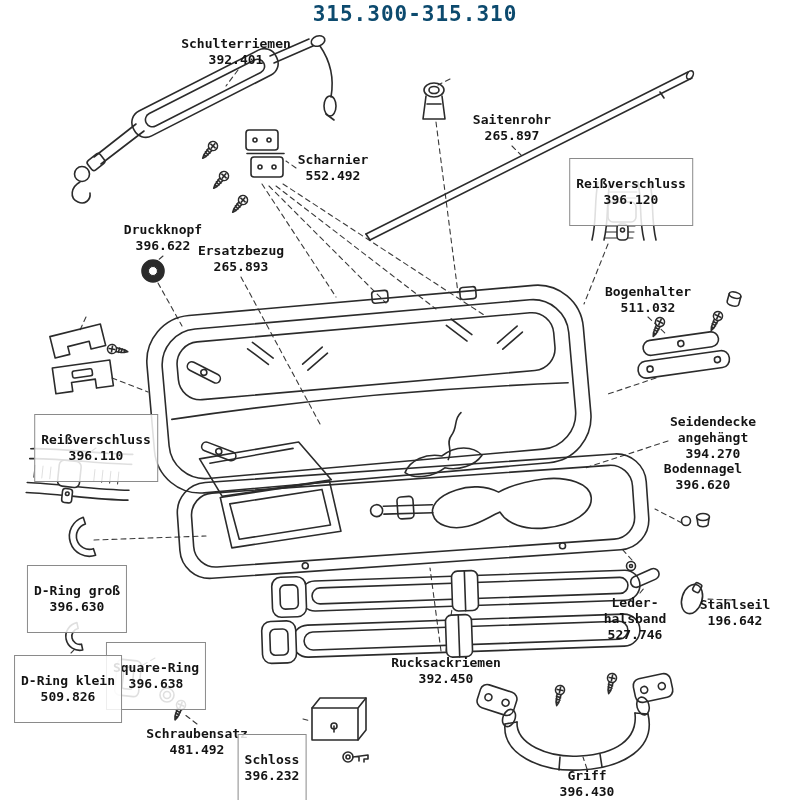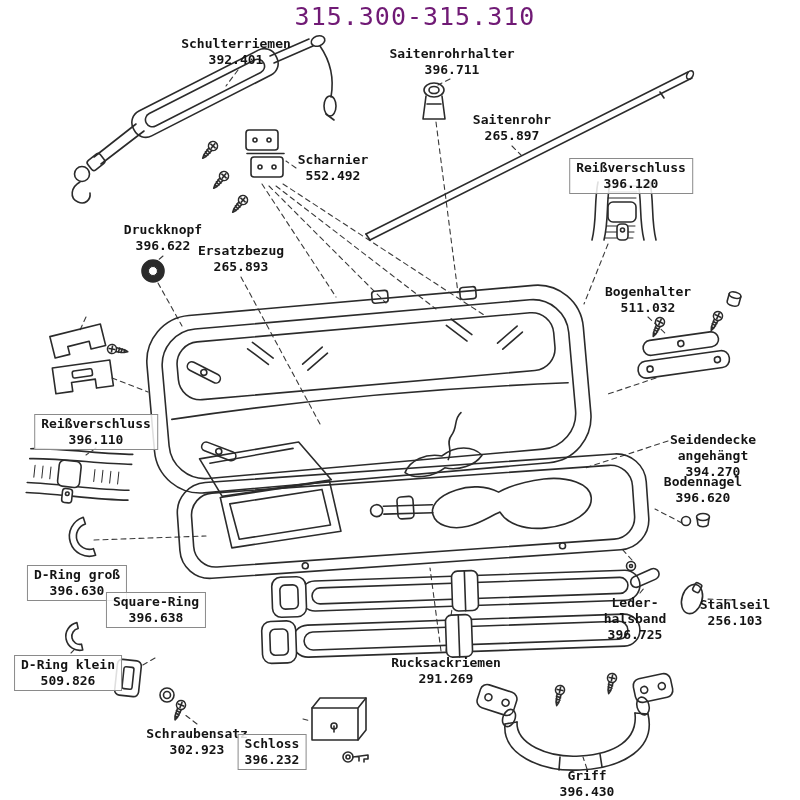--- a/index.html
+++ b/index.html
@@ -1,24 +1,24 @@
 <!DOCTYPE html>
 <html><head>
 <meta charset="utf-8">
 <style>
   html,body{margin:0;padding:0}
   body{width:800px;height:800px;background:#fff;overflow:hidden;
        font-family:"DejaVu Sans Mono","Liberation Mono",monospace}
   #stage{position:relative;width:800px;height:800px;background:#fff}
   #stage svg{position:absolute;left:0;top:0}
   .title{position:absolute;left:415px;top:2px;transform:translateX(-50%);
-         font-size:25px;font-weight:normal;color:#701a75;letter-spacing:1px;white-space:nowrap}
+         font-size:21px;font-weight:bold;color:#0c4a6e;letter-spacing:1px;white-space:nowrap}
   .label{position:absolute;transform:translateX(-50%);font-size:13px;font-weight:bold;
          color:#141414;text-align:center;line-height:1.22;white-space:pre-line}
-  .label.boxed{border:1.3px solid #8a8a8a;padding:1px 6px;background:rgba(255,255,255,.85)}
+  .label.boxed{border:1.3px solid #8a8a8a;padding:17px 6px;background:rgba(255,255,255,.85)}
 </style>
 </head>
 <body>
 
 <div id="stage">
 
 <svg viewBox="0 0 800 800" width="800" height="800">
   <defs>
     <g id="screw">
       <circle cx="0" cy="0" r="4.5"></circle>
@@ -304,54 +304,52 @@
       <path d="M353,757 L368,755 L368,759 L364,759 L364,762 M359,756.5 L359,761"></path>
     </g>
 
   </g>
 </svg>
 
   <div class="title">315.300-315.310</div>
 
   <div class="label" style="left:236px;top:36px">Schulterriemen
 392.401</div>
-  <div class="label" style="left:452px;top:46px">Saitenrohrhalter
-396.711</div>
   <div class="label" style="left:512px;top:112px">Saitenrohr
 265.897</div>
   <div class="label" style="left:333px;top:152px">Scharnier
 552.492</div>
   <div class="label boxed" style="left:631px;top:158px">Reißverschluss
 396.120</div>
   <div class="label" style="left:163px;top:222px">Druckknopf
 396.622</div>
   <div class="label" style="left:241px;top:243px">Ersatzbezug
 265.893</div>
   <div class="label" style="left:648px;top:284px">Bogenhalter
 511.032</div>
   <div class="label boxed" style="left:96px;top:414px">Reißverschluss
 396.110</div>
-  <div class="label" style="left:713px;top:432px">Seidendecke
+  <div class="label" style="left:713px;top:414px">Seidendecke
 angehängt
 394.270</div>
-  <div class="label" style="left:703px;top:474px">Bodennagel
+  <div class="label" style="left:703px;top:461px">Bodennagel
 396.620</div>
   <div class="label boxed" style="left:77px;top:565px">D-Ring groß
 396.630</div>
   <div class="label" style="left:735px;top:597px">Stahlseil
-256.103</div>
+196.642</div>
   <div class="label" style="left:635px;top:595px">Leder-
 halsband
-396.725</div>
-  <div class="label boxed" style="left:156px;top:592px">Square-Ring
+527.746</div>
+  <div class="label boxed" style="left:156px;top:642px">Square-Ring
 396.638</div>
   <div class="label boxed" style="left:68px;top:655px">D-Ring klein
 509.826</div>
   <div class="label" style="left:446px;top:655px">Rucksackriemen
-291.269</div>
+392.450</div>
   <div class="label" style="left:197px;top:726px">Schraubensatz
-302.923</div>
+481.492</div>
   <div class="label boxed" style="left:272px;top:734px">Schloss
 396.232</div>
   <div class="label" style="left:587px;top:768px">Griff
 396.430</div>
 
 </div>
 
 </body></html>

